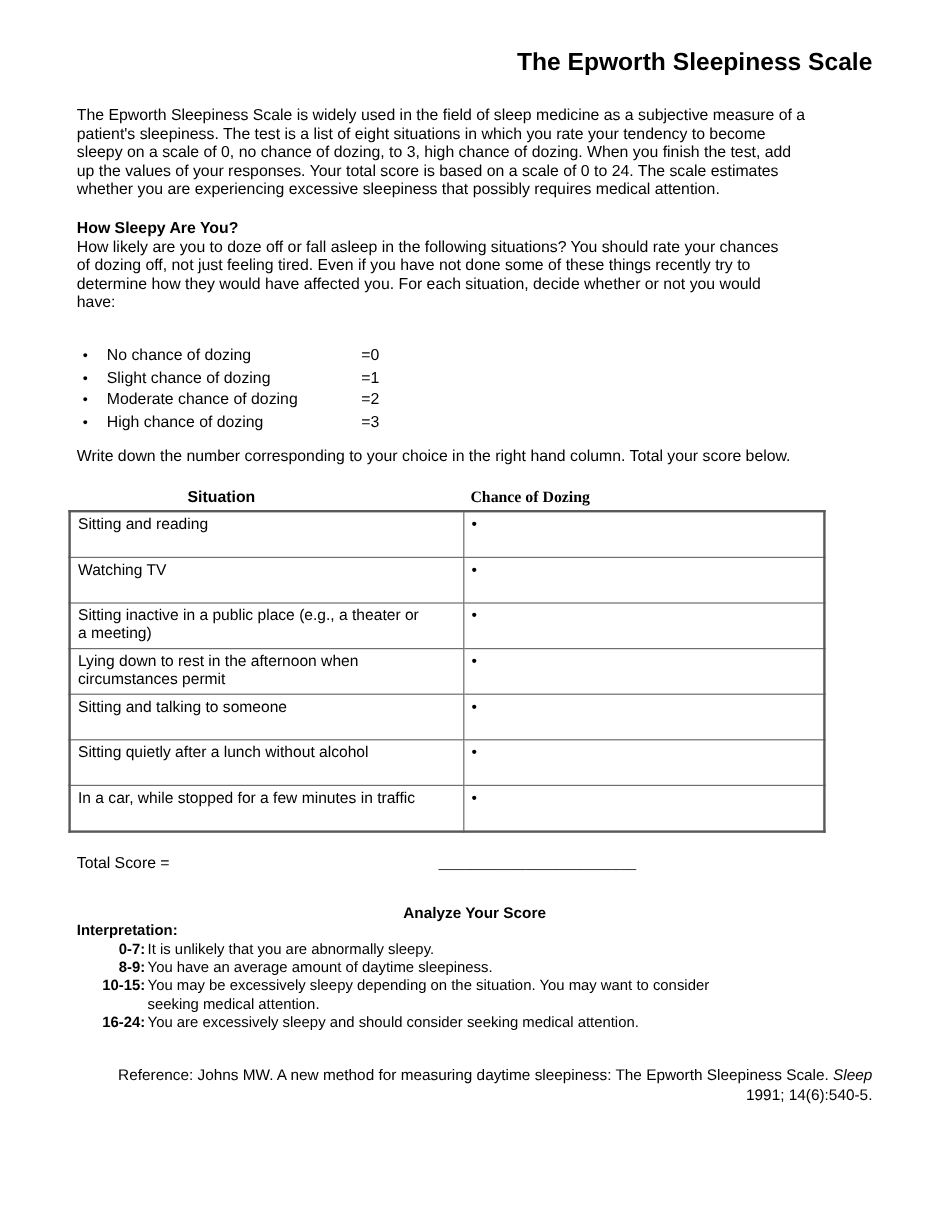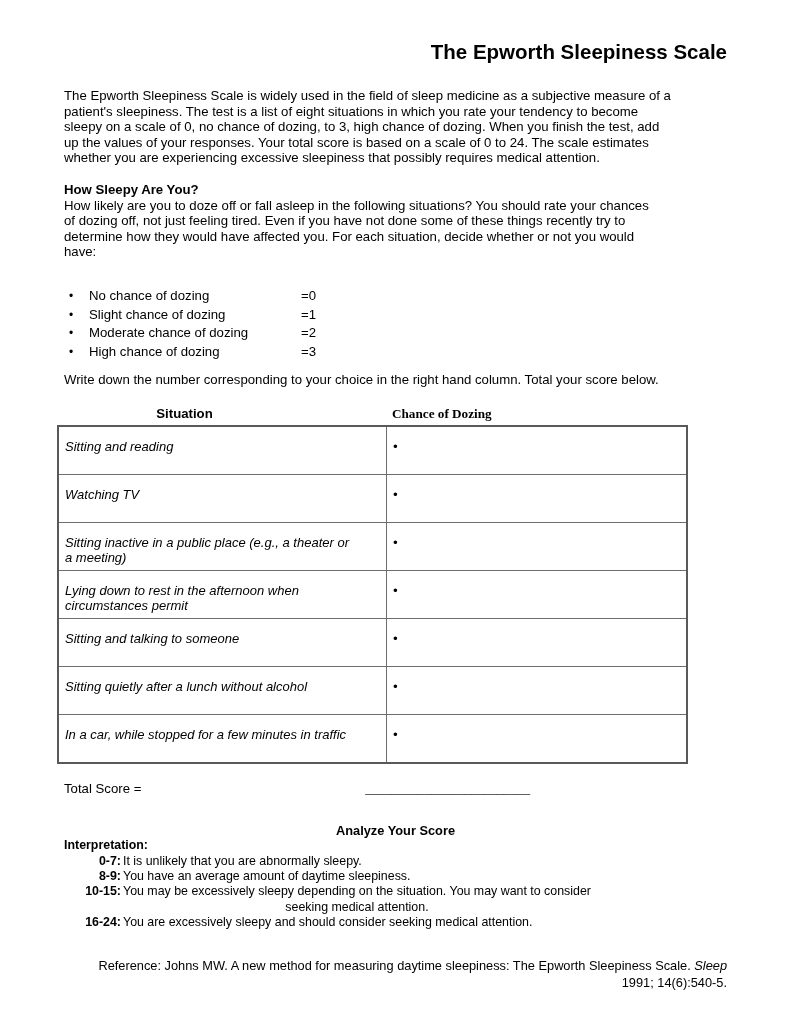--- a/index.html
+++ b/index.html
@@ -46,47 +46,46 @@
   table.score-table {
     border-collapse: collapse;
     table-layout: fixed;
     width: 628px;
     border: 2px solid #595959;
   }
   table.score-table td {
     border: 1.5px solid #6e6e6e;
     vertical-align: top;
     height: 35px;
-    padding: 12px 6px 0 6px;
+    padding: 2px 6px 0 6px;
     font-size: 13px;
     line-height: 15px;
     white-space: pre-line;
     overflow: hidden;
-    font-style: italic;
   }
   td.col-situation { width: 315px; }
   td.col-dozing { width: 287px; padding-left: 7px; }
   .cell-bullet { font-size: 13px; line-height: 14px; }
 
   
   .total-row { margin-top: 17px; display: flex; align-items: flex-start; }
   .total-blank { margin-left: 224px; letter-spacing: 0; font-family: Liberation Serif, serif; }
 
   
   .analyze-heading {
     text-align: center; font-weight: bold;
     font-size: 12.8px; line-height: 15px;
     margin: 27px 0 0 0;
   }
   .interp-heading {
     font-weight: bold; font-size: 12.4px; line-height: 15.3px; margin: 0;
   }
   .interp-item { display: flex; font-size: 12.4px; line-height: 15.3px; }
   .interp-range { font-weight: bold; width: 57px; text-align: right; flex: none; }
-  .interp-text { white-space: pre-line; margin-left: 2px; text-align: center; }
+  .interp-text { white-space: pre-line; margin-left: 2px; }
 
   
   .reference { margin-top: 28px; font-size: 12.8px; line-height: 16.8px; text-align: right; }
   .ref-journal { font-style: italic; }
   .ref-suffix { display: block; }
 </style>
 </head>
 <body>
 
 <div class="page">

